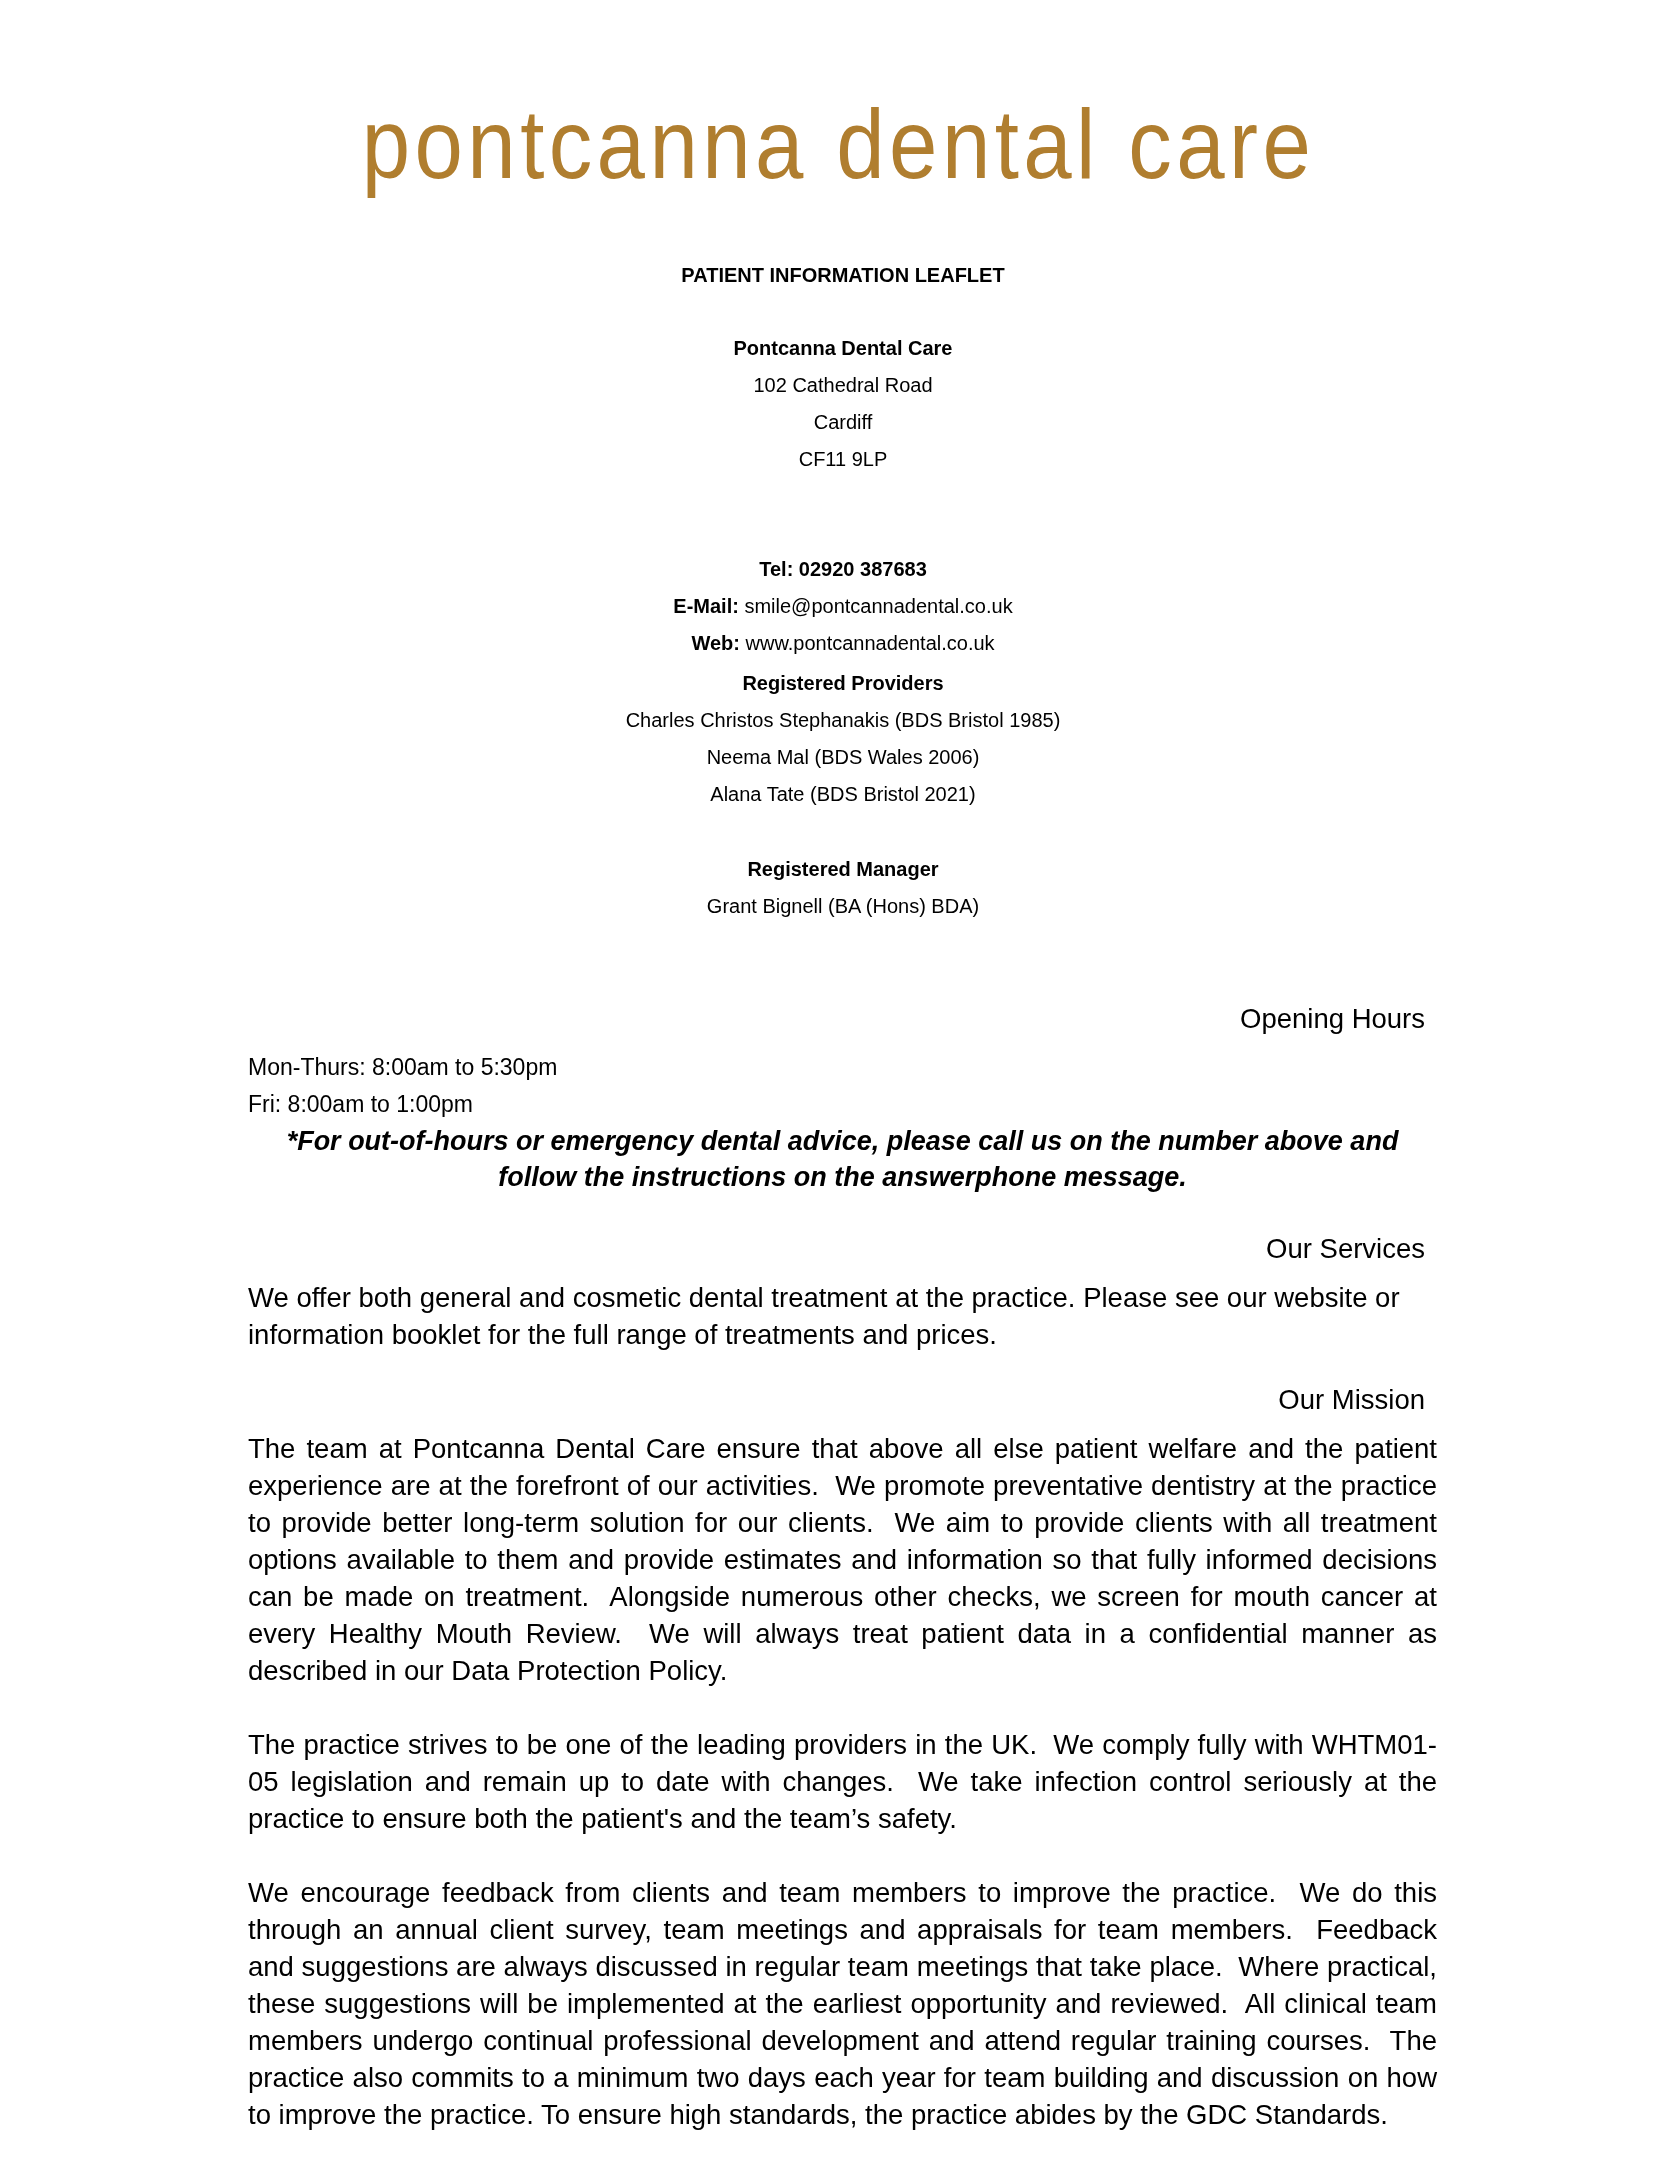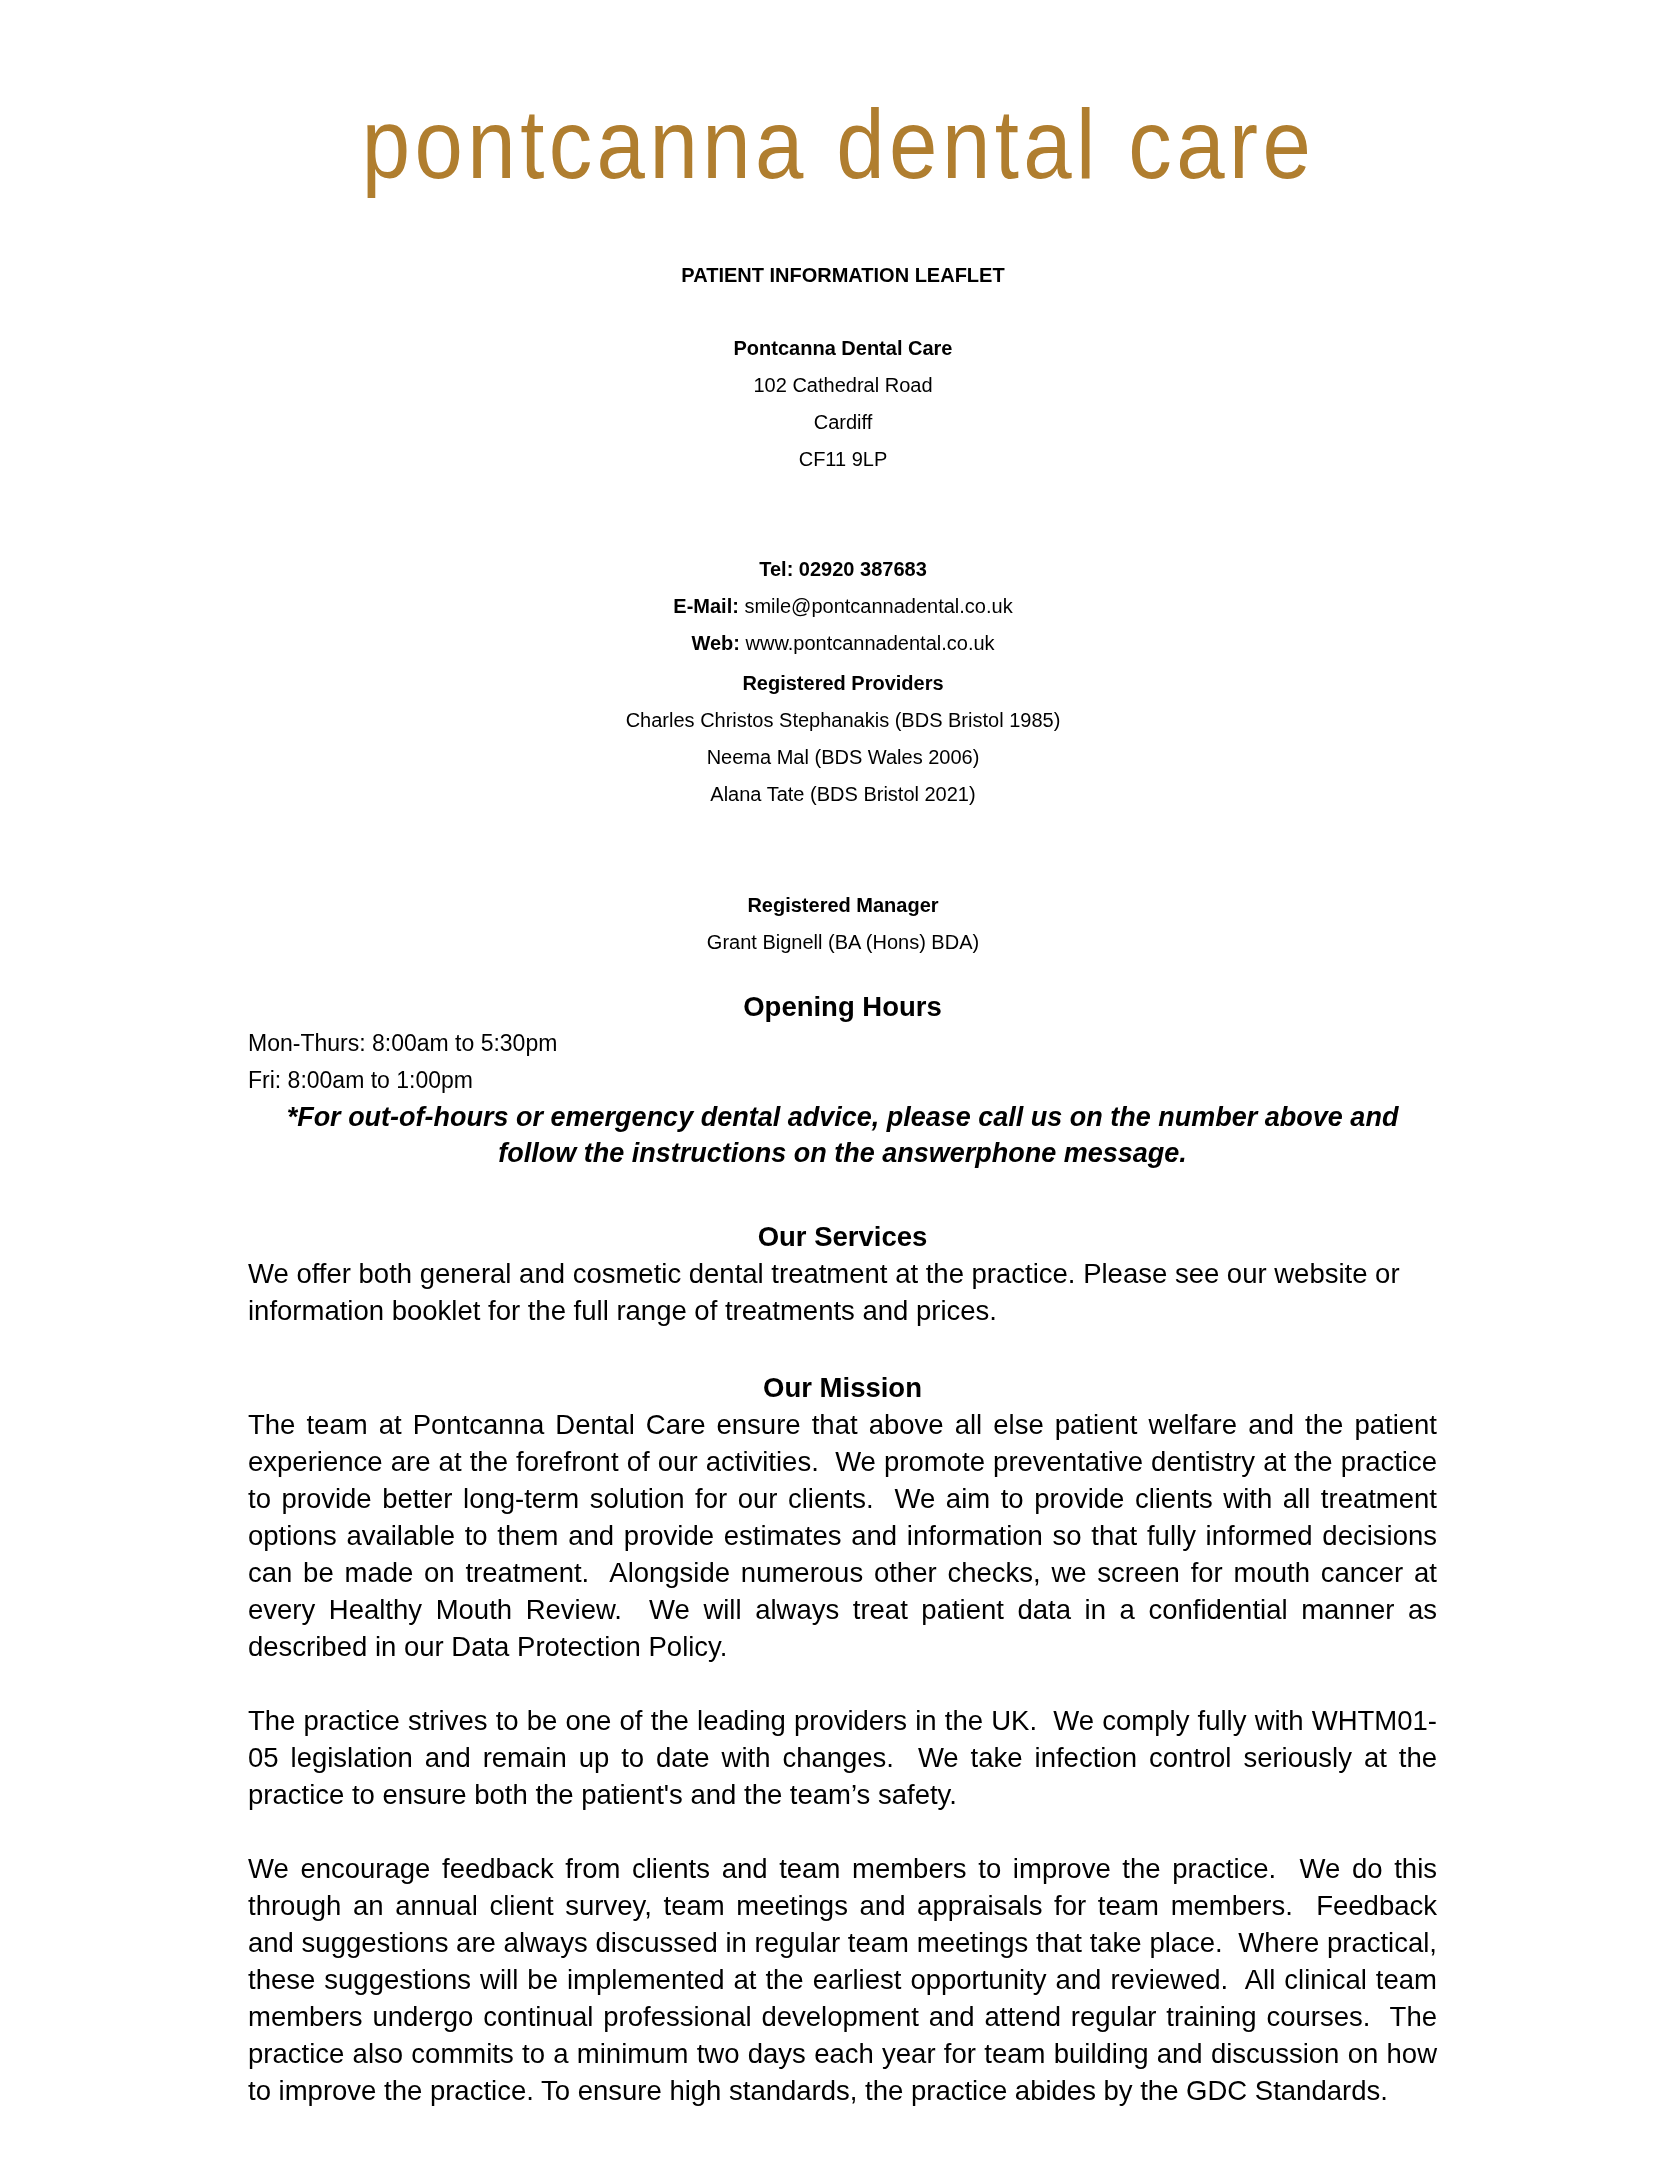--- a/index.html
+++ b/index.html
@@ -62,24 +62,24 @@
   .r { font-weight: normal; }
 
   
   .body-col {
     position: absolute;
     left: 248px;
     width: 1189px;
   }
   .sec-head {
     font-size: 27.5px;
-    font-weight: bold;
+    font-weight: normal;
     line-height: 37px;
-    margin: 0;
-    text-align: center;
+    margin: 12px;
+    text-align: right;
   }
   .sec-line {
     font-size: 23px;
     font-weight: normal;
     line-height: 37px;
     margin: 0;
     text-align: left;
     white-space: pre-wrap;
   }
   .sec-note {
@@ -131,21 +131,21 @@
     <span class="ln"><span class="b">Web:</span><span class="r"> www.pontcannadental.co.uk</span></span>
   </div>
 
   <div class="center-block" style="top: 665px;">
     <span class="ln b">Registered Providers</span>
     <span class="ln r">Charles Christos Stephanakis (BDS Bristol 1985)</span>
     <span class="ln r">Neema Mal (BDS Wales 2006)</span>
     <span class="ln r">Alana Tate (BDS Bristol 2021)</span>
   </div>
 
-  <div class="center-block" style="top: 887px;">
+  <div class="center-block" style="top: 851px;">
     <span class="ln b">Registered Manager</span>
     <span class="ln r">Grant Bignell (BA (Hons) BDA)</span>
   </div>
 
   <div class="body-col" style="top: 988px;">
     <p class="sec-head">Opening Hours</p>
     <p class="sec-line">Mon-Thurs: 8:00am to 5:30pm</p>
     <p class="sec-line">Fri: 8:00am to 1:00pm</p>
     <p class="sec-note">*For out-of-hours or emergency dental advice, please call us on the number above and follow the instructions on the answerphone message.</p>
   </div>

